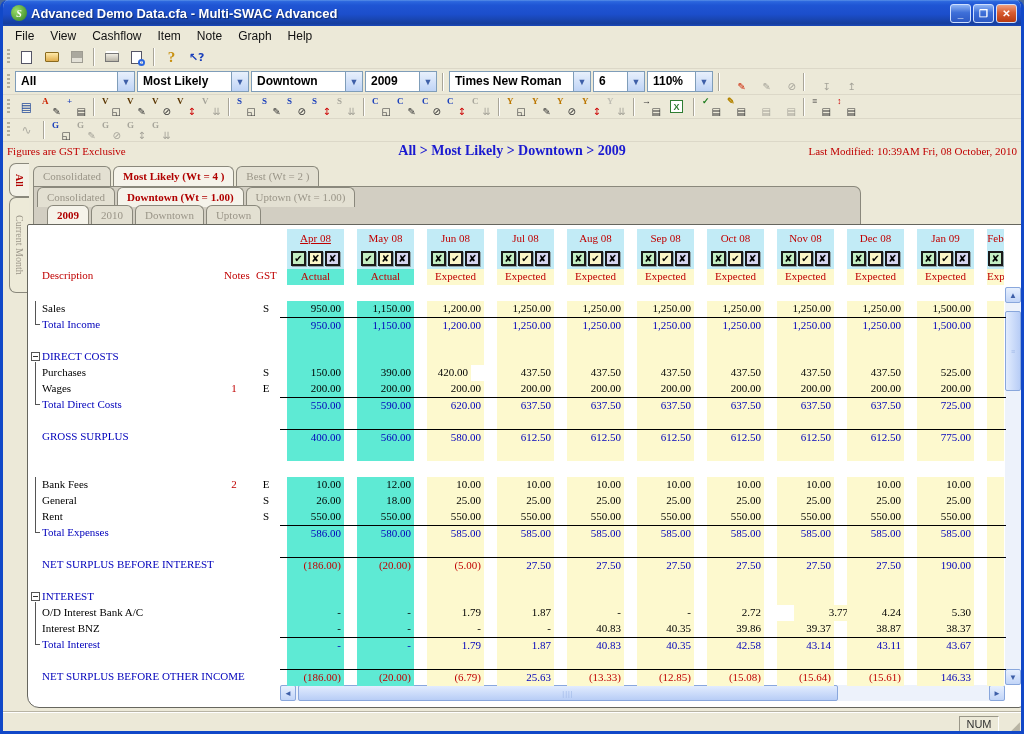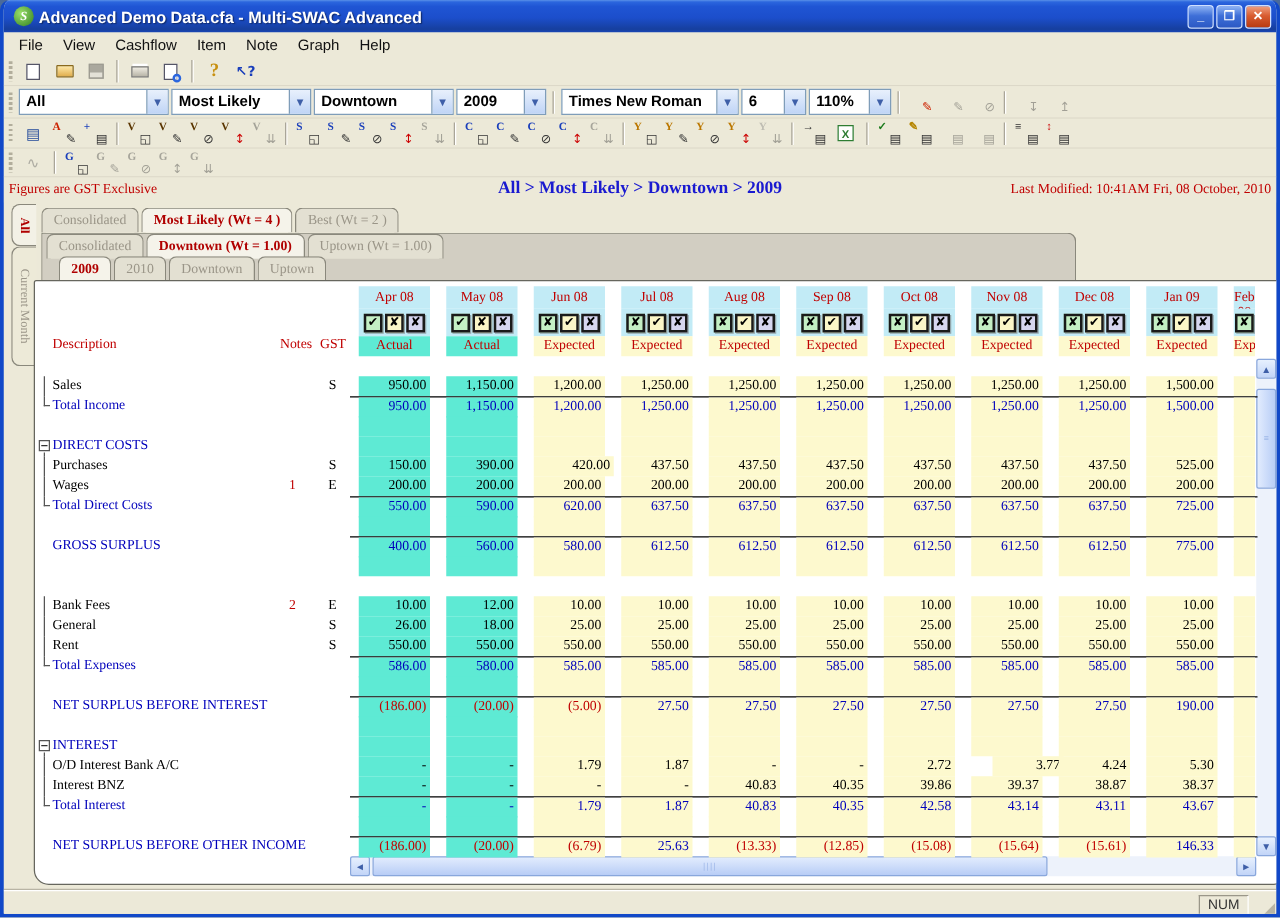--- a/index.html
+++ b/index.html
@@ -352,21 +352,21 @@
       </span>
       <span class="tbtn dis">
         <span class="ic-l" style="color: rgb(26, 63, 187);">G</span>
         <span class="ic-g" style="color: rgb(51, 51, 51);">⇊</span>
       </span>
     </div>
 
   <div class="infobar">
     <span class="info-left">Figures are GST Exclusive</span>
     <span class="info-center">All &gt; Most Likely &gt; Downtown &gt; 2009</span>
-    <span class="info-right">Last Modified: 10:41AM Fri, 08 October, 2010</span>
+    <span class="info-right">Last Modified: 10:39AM Fri, 08 October, 2010</span>
   </div>
 
   <div class="vtab act" id="vtab-all">All</div>
   <div class="vtab" id="vtab-month">Current Month</div>
   <div class="tabsrow" id="tabs1">
       <span class="tab">Consolidated</span>
       <span class="tab act">Most Likely (Wt = 4 )</span>
       <span class="tab">Best (Wt = 2 )</span>
     </div>
   <div class="grayband"></div>
@@ -386,21 +386,21 @@
     <div class="htrack">
       <span class="sb-btn" style="left:0;top:0">◄</span>
       <span class="hthumb" style="left:18px;width:540px">||||</span>
       <span class="sb-btn" style="right:0;top:0">►</span>
     </div>
     <div class="vtrack">
       <span class="sb-btn" style="left:0;top:0">▲</span>
       <span class="vthumb" style="top:24px;height:80px">≡</span>
       <span class="sb-btn" style="left:0;bottom:0">▼</span>
     </div>
-  <div class="hm bg-h" style="left: 259px; width: 57px;">Apr 08</div>
+  <div class="hm bg-h" style="left: 259px; width: 57px; text-decoration: underline;">Apr 08</div>
       <div class="hc bg-h" style="left: 259px; width: 57px;">
         <span class="cb cb-0">✔</span>
         <span class="cb cb-1">✘</span>
         <span class="cb cb-2">✘</span>
       </div>
       <div class="ht bg-a" style="left: 259px; width: 57px;">Actual</div>
       <div class="hm bg-h" style="left: 329px; width: 57px;">May 08</div>
       <div class="hc bg-h" style="left: 329px; width: 57px;">
         <span class="cb cb-0">✔</span>
         <span class="cb cb-1">✘</span>
@@ -548,21 +548,21 @@
       </div>
       <div class="trow" style="top: 140px;">
         <div class="rlab">
           <span class="tline"></span>
           <span class="lab lab-item">Purchases</span>
           <span class="gstc">S</span>
         </div>
         <div class="rdata">
           <span class="cell bg-a c-item" style="left: 7px; width: 57px;">150.00</span>
           <span class="cell bg-a c-item" style="left: 77px; width: 57px;">390.00</span>
-          <span class="cell bg-e c-item" style="left: 147px; width: 64px;">420.00</span>
+          <span class="cell bg-e c-item" style="left: 147px; width: 44px;">420.00</span>
           <span class="cell bg-e c-item" style="left: 217px; width: 57px;">437.50</span>
           <span class="cell bg-e c-item" style="left: 287px; width: 57px;">437.50</span>
           <span class="cell bg-e c-item" style="left: 357px; width: 57px;">437.50</span>
           <span class="cell bg-e c-item" style="left: 427px; width: 57px;">437.50</span>
           <span class="cell bg-e c-item" style="left: 497px; width: 57px;">437.50</span>
           <span class="cell bg-e c-item" style="left: 567px; width: 57px;">437.50</span>
           <span class="cell bg-e c-item" style="left: 637px; width: 57px;">525.00</span>
           <span class="cell bg-e clip" style="left: 707px; width: 17px;"></span>
         </div>
       </div>

